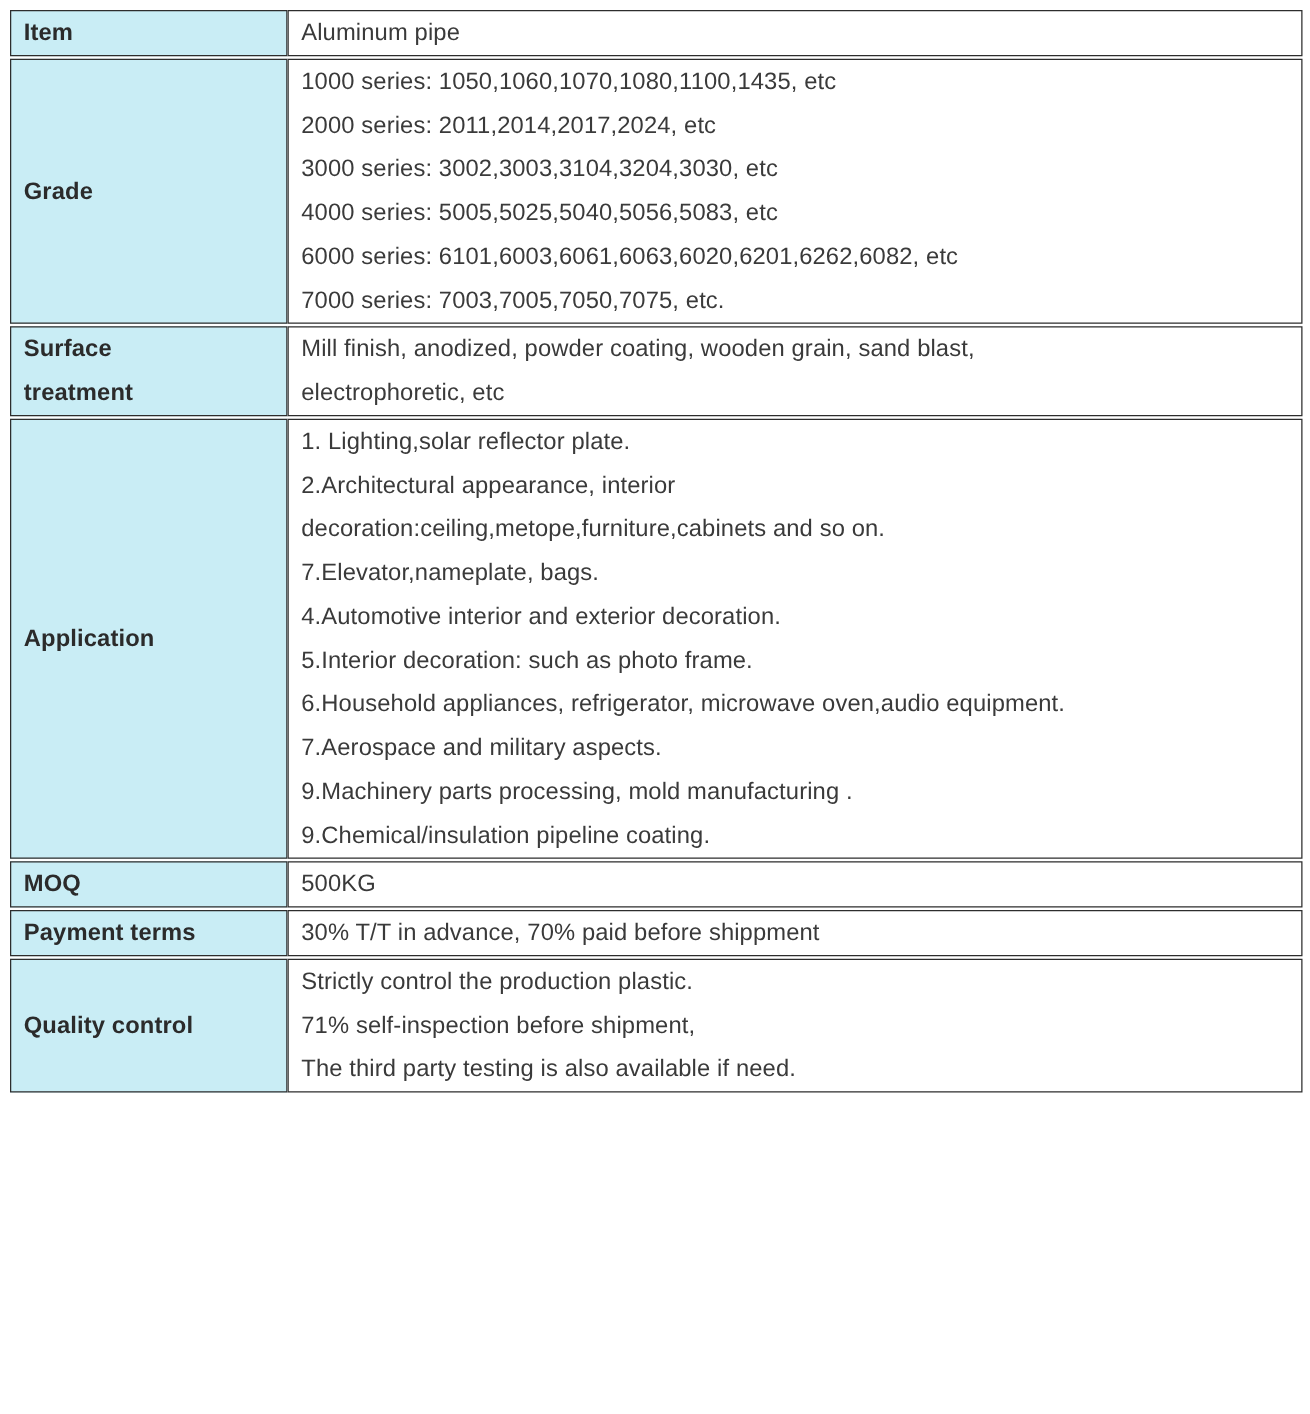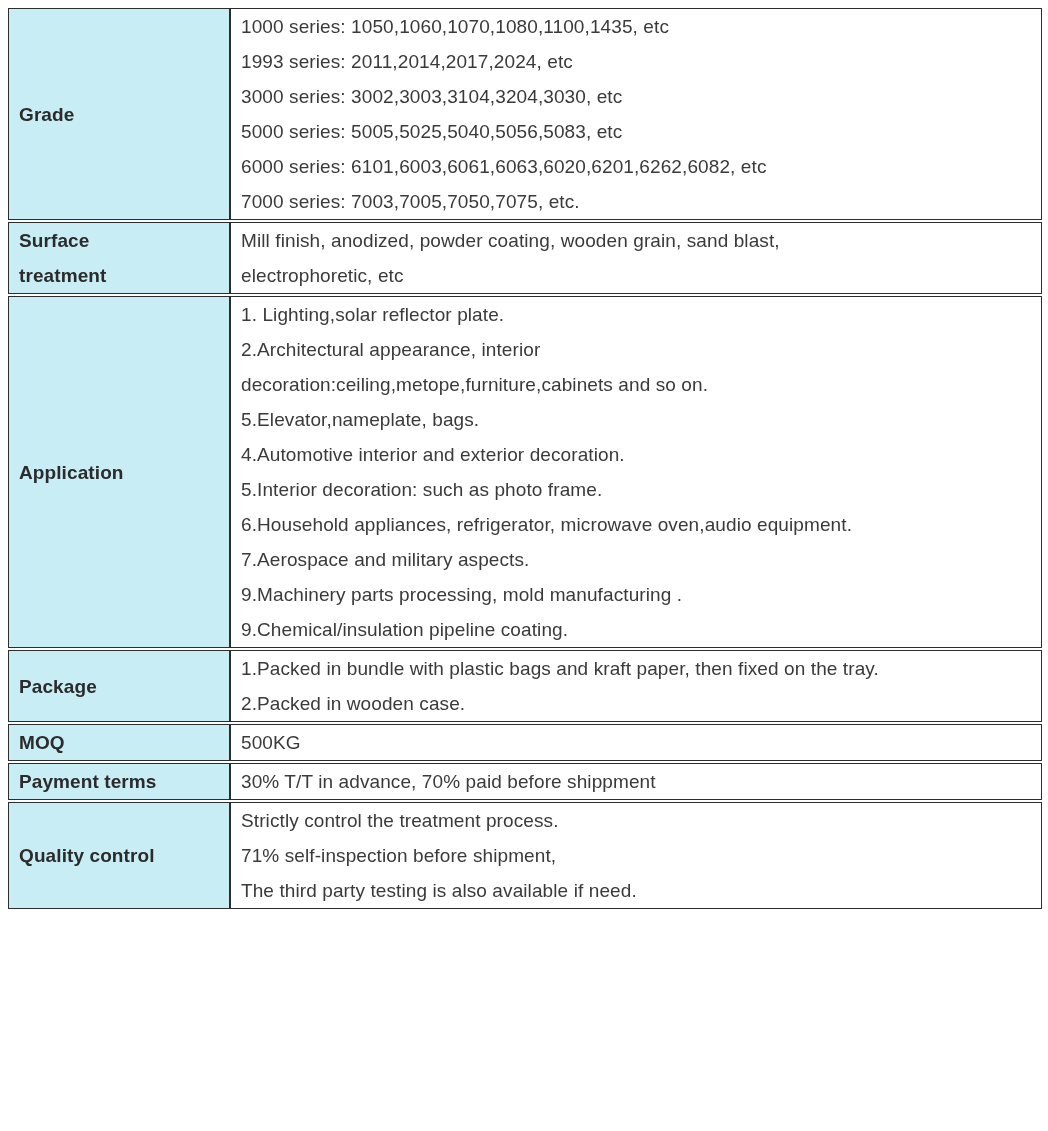--- a/index.html
+++ b/index.html
@@ -58,27 +58,35 @@
 
 <div class="table-wrap">
   <table class="spec">
     <colgroup>
       <col class="c1">
       <col class="c2">
     </colgroup>
     <tbody>
         <tr>
           <th>
+            <div class="line label-line">Item</div>
+          </th>
+          <td>
+            <div class="line value-line">Aluminum pipe</div>
+          </td>
+        </tr>
+        <tr>
+          <th>
             <div class="line label-line">Grade</div>
           </th>
           <td>
             <div class="line value-line">1000 series: 1050,1060,1070,1080,1100,1435, etc</div>
-            <div class="line value-line">1993 series: 2011,2014,2017,2024, etc</div>
+            <div class="line value-line">2000 series: 2011,2014,2017,2024, etc</div>
             <div class="line value-line">3000 series: 3002,3003,3104,3204,3030, etc</div>
-            <div class="line value-line">5000 series: 5005,5025,5040,5056,5083, etc</div>
+            <div class="line value-line">4000 series: 5005,5025,5040,5056,5083, etc</div>
             <div class="line value-line">6000 series: 6101,6003,6061,6063,6020,6201,6262,6082, etc</div>
             <div class="line value-line">7000 series: 7003,7005,7050,7075, etc.</div>
           </td>
         </tr>
         <tr>
           <th>
             <div class="line label-line">Surface</div>
             <div class="line label-line">treatment</div>
           </th>
           <td>
@@ -87,36 +95,27 @@
           </td>
         </tr>
         <tr>
           <th>
             <div class="line label-line">Application</div>
           </th>
           <td>
             <div class="line value-line">1. Lighting,solar reflector plate.</div>
             <div class="line value-line">2.Architectural appearance, interior</div>
             <div class="line value-line">decoration:ceiling,metope,furniture,cabinets and so on.</div>
-            <div class="line value-line">5.Elevator,nameplate, bags.</div>
+            <div class="line value-line">7.Elevator,nameplate, bags.</div>
             <div class="line value-line">4.Automotive interior and exterior decoration.</div>
             <div class="line value-line">5.Interior decoration: such as photo frame.</div>
             <div class="line value-line">6.Household appliances, refrigerator, microwave oven,audio equipment.</div>
             <div class="line value-line">7.Aerospace and military aspects.</div>
             <div class="line value-line">9.Machinery parts processing, mold manufacturing .</div>
             <div class="line value-line">9.Chemical/insulation pipeline coating.</div>
-          </td>
-        </tr>
-        <tr>
-          <th>
-            <div class="line label-line">Package</div>
-          </th>
-          <td>
-            <div class="line value-line">1.Packed in bundle with plastic bags and kraft paper, then fixed on the tray.</div>
-            <div class="line value-line">2.Packed in wooden case.</div>
           </td>
         </tr>
         <tr>
           <th>
             <div class="line label-line">MOQ</div>
           </th>
           <td>
             <div class="line value-line">500KG</div>
           </td>
         </tr>
@@ -126,20 +125,20 @@
           </th>
           <td>
             <div class="line value-line">30% T/T in advance, 70% paid before shippment</div>
           </td>
         </tr>
         <tr>
           <th>
             <div class="line label-line">Quality control</div>
           </th>
           <td>
-            <div class="line value-line">Strictly control the treatment process.</div>
+            <div class="line value-line">Strictly control the production plastic.</div>
             <div class="line value-line">71% self-inspection before shipment,</div>
             <div class="line value-line">The third party testing is also available if need.</div>
           </td>
         </tr>
       </tbody>
   </table>
 </div>
 
 </body></html>

